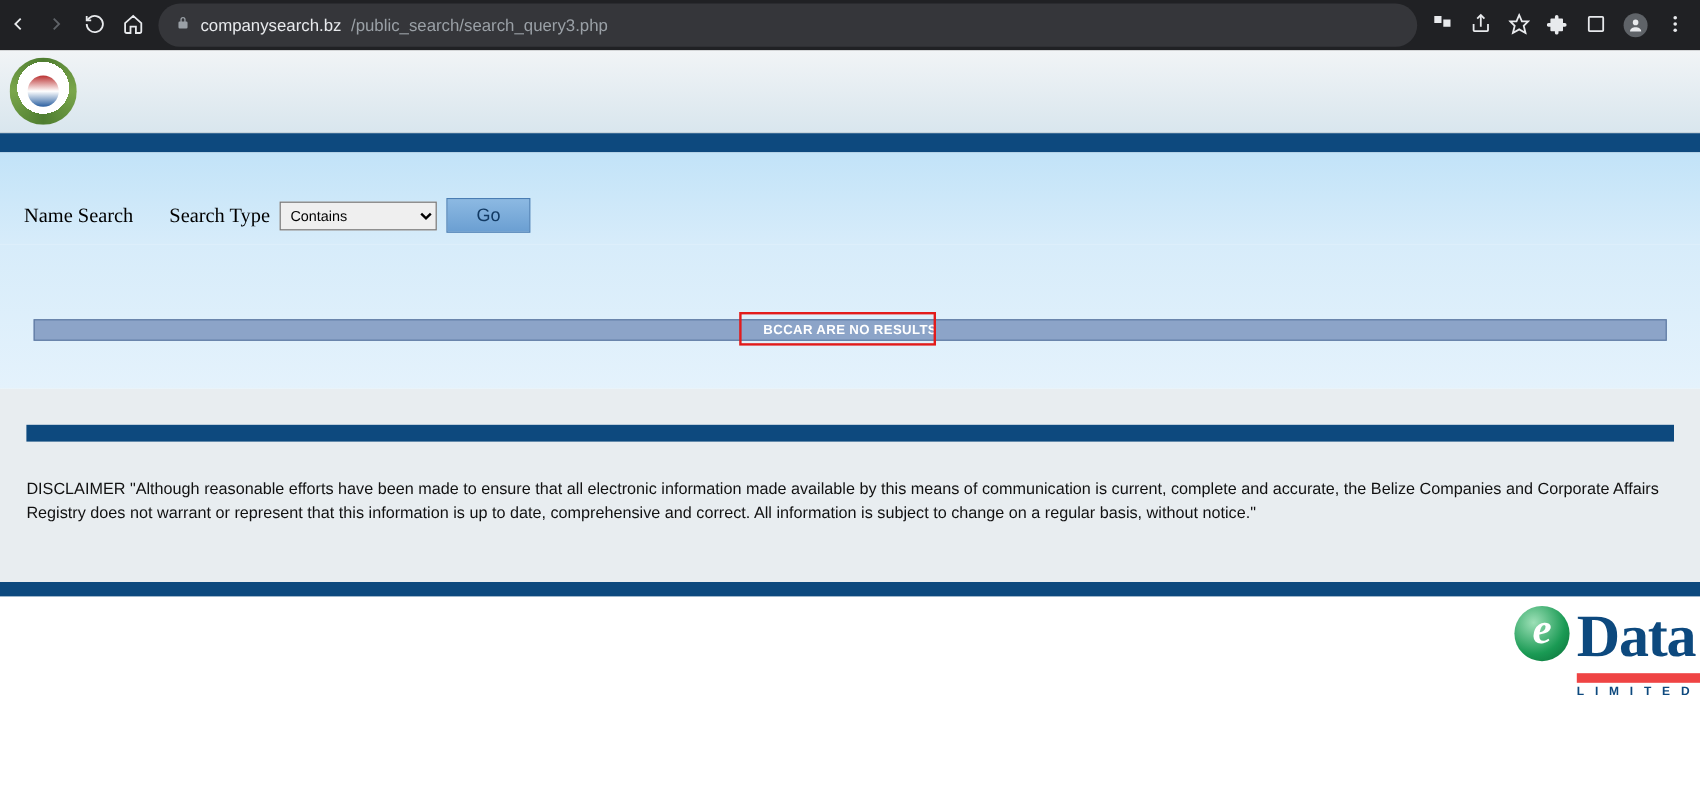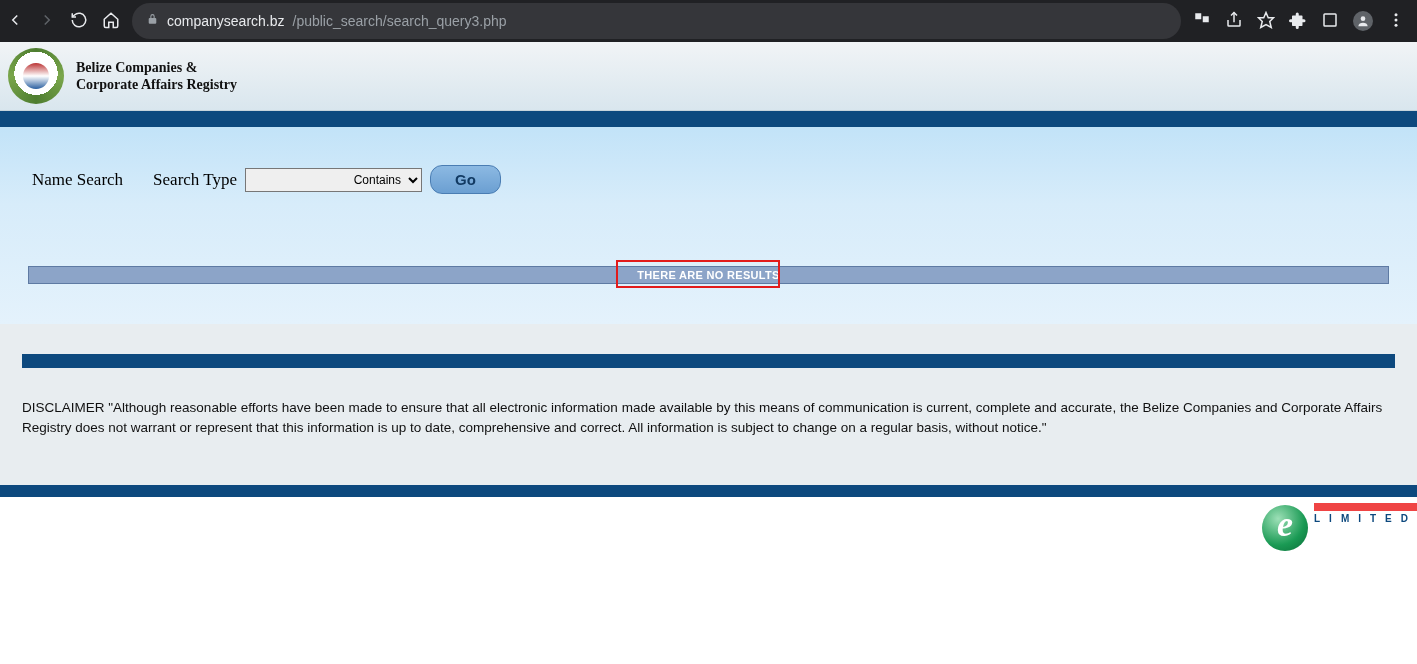--- a/index.html
+++ b/index.html
@@ -84,21 +84,21 @@
   box-shadow: 0 1px 0 #9cc8f2 inset, 0 1px 2px rgba(0,0,0,.2);
   cursor: pointer;
 }
 
 
 .nav-stripe { background: #0d497e; height: 16px; }
 
 
 .search-area {
   background: linear-gradient(#c2e3f8, #d7ecfa);
-  padding: 38px 32px 10px;
+  padding: 38px 20px 10px;
 }
 .search-row {
   display: flex;
   align-items: center;
   gap: 6px;
   font-family: Georgia, "Times New Roman", serif;
   font-size: 17px;
   color: #000;
 }
 .search-row label { margin-right: 2px; }
@@ -111,35 +111,34 @@
 }
 .highlight-box {
   position: absolute;
   border: 2px solid #e21b1b;
   pointer-events: none;
 }
 .hl-input { left: -2px; top: -2px; width: 116px; height: 26px; }
 .input-wrap { position: relative; display: inline-block; }
 .search-type-label { margin-left: 22px; }
 .search-select {
-  width: 177px; height: 24px;
+  width: 131px; height: 24px;
   border: 1px solid #777;
   background: #efefef;
   font-size: 12px;
   padding: 1px 4px;
-  text-align: right;
 }
 .go-btn {
   background: linear-gradient(#8cb9e2, #6b9fd2);
   border: 1px solid #4a7db3;
   color: #123a63;
-  font-weight: bold;
+  font-weight: normal;
   font-size: 15px;
   padding: 5px 24px;
-  border-radius: 12px;
+  border-radius: 0;
   margin-left: 2px;
   cursor: pointer;
 }
 
 
 .results-wrap {
   padding: 62px 28px 40px;
   background: linear-gradient(#d7ecfa, #e4f2fc);
 }
 .results-bar-outer { position: relative; }
@@ -258,52 +257,51 @@
           <circle cx="12" cy="5" r="2"></circle>
           <circle cx="12" cy="12" r="2"></circle>
           <circle cx="12" cy="19" r="2"></circle>
         </svg></span>
   </div>
 </div>
 
 <div class="page-header">
   <div class="header-left">
     <div class="coat-of-arms"></div>
-    <div class="registry-name">Belize Companies &amp;
-Corporate Affairs Registry</div>
   </div>
 </div>
 <div class="nav-stripe"></div>
 
 <div class="search-area">
   <div class="search-row">
     <label>Name Search</label>
     <label class="search-type-label">Search Type</label>
     <select class="search-select">
       <option>Contains</option>
     </select>
     <button class="go-btn">Go</button>
   </div>
 </div>
 
 <div class="results-wrap">
   <div class="results-bar-outer">
     <div class="results-bar">
-      <span>THERE ARE NO RESULTS</span>
+      <span>BCCAR ARE NO RESULTS</span>
     </div>
     <span class="hl-results"></span>
   </div>
 </div>
 
 <div class="disclaimer">
   <div class="divider-inner"></div>
   <p>DISCLAIMER "Although reasonable efforts have been made to ensure that all electronic information made available by this means of communication is current, complete and accurate, the Belize Companies and Corporate Affairs Registry does not warrant or represent that this information is up to date, comprehensive and correct. All information is subject to change on a regular basis, without notice."</p>
 </div>
 
 <div class="footer-stripe"></div>
 <div class="footer-logo-row">
   <div class="edata-logo">
     <div class="edata-e"></div>
     <div class="edata-text">
+      <span class="edata-data">Data</span>
       <span class="edata-limited">LIMITED</span>
     </div>
   </div>
 </div>
 
 </body></html>

